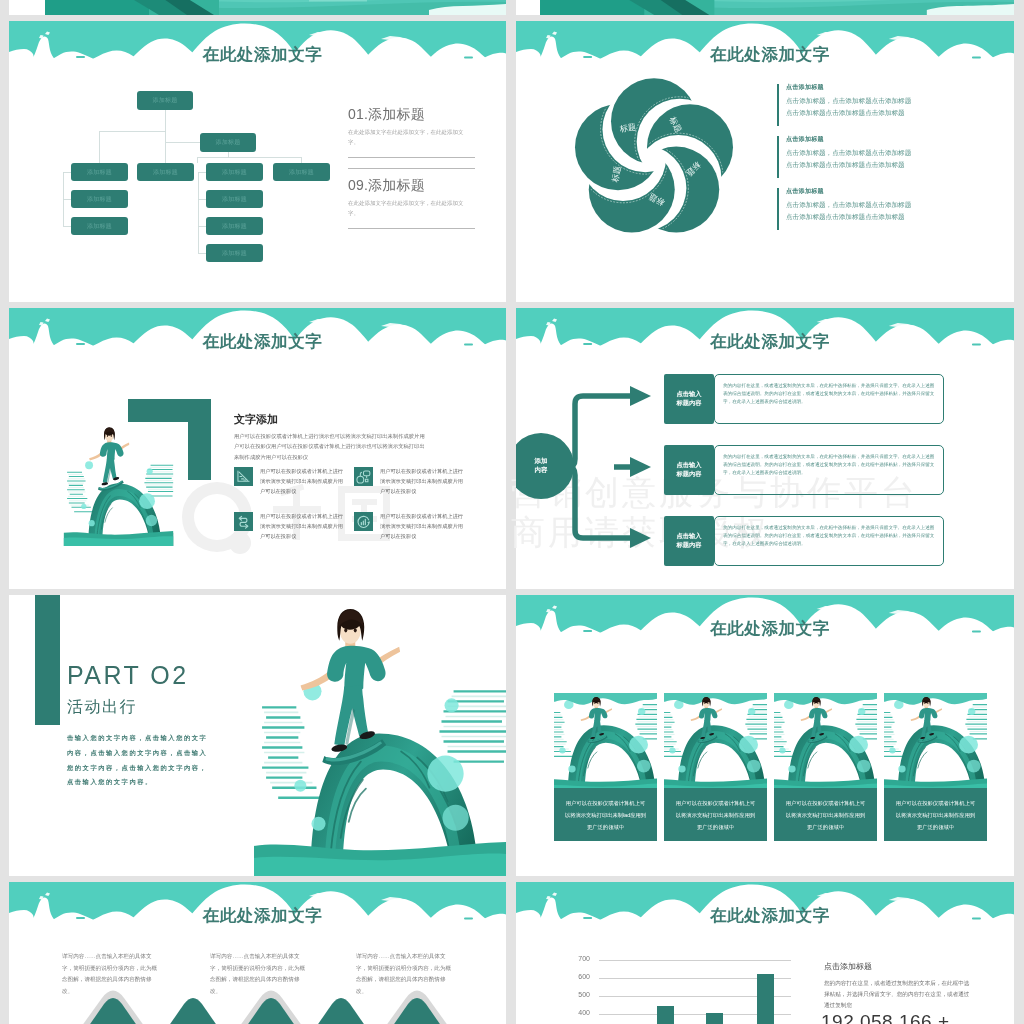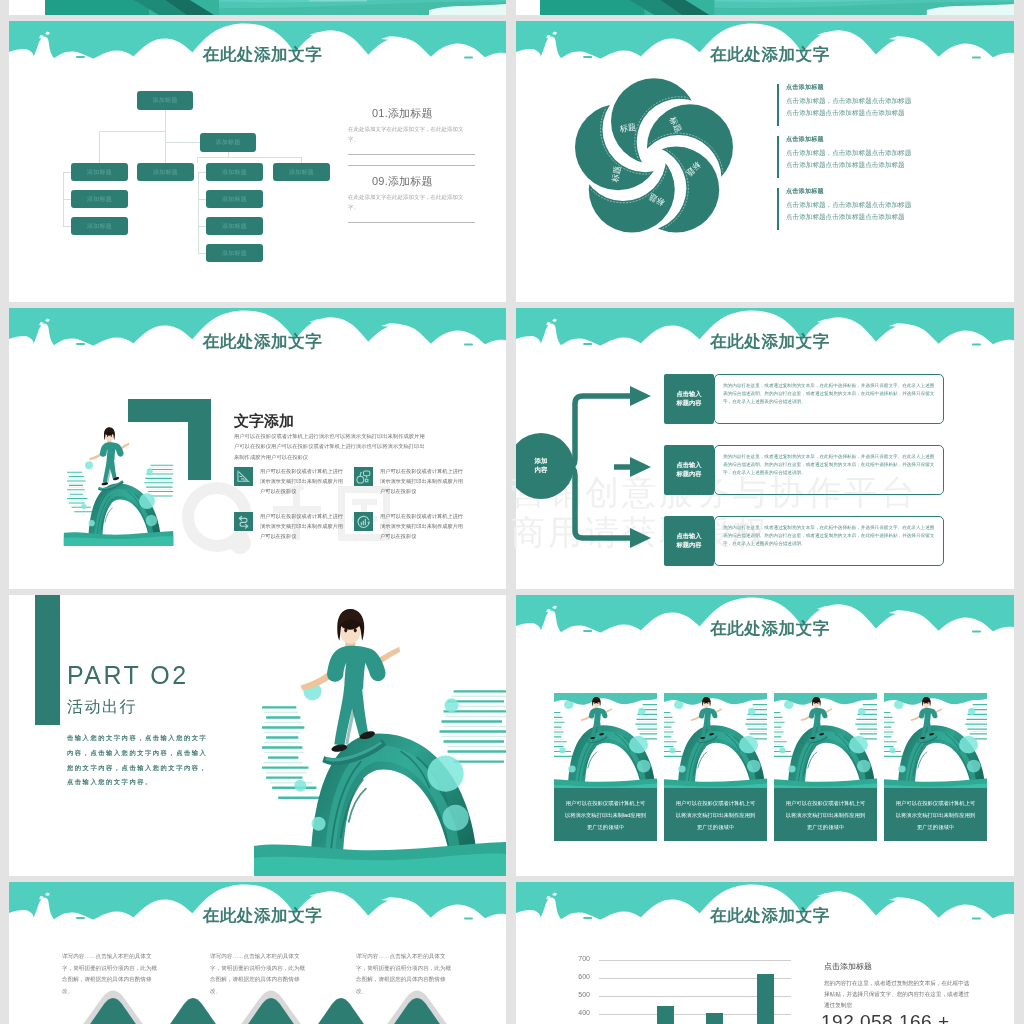--- a/index.html
+++ b/index.html
@@ -21,34 +21,34 @@
   .hdr svg{display:block;width:100%;height:100%;}
   .stitle{position:absolute;left:5px;top:23px;width:100%;text-align:center;
           font-size:16.6px;font-weight:bold;color:#3d7b73;letter-spacing:.5px;}
 
   
   .ocbox{position:absolute;background:#2e7d73;border-radius:3px;
          color:#5fa59c;font-size:6px;display:flex;align-items:center;
          justify-content:center;letter-spacing:.3px;}
   .rlist{position:absolute;}
   .rl-item{position:relative;}
-  .rl-h{font-size:11px;color:#6f6f6f;letter-spacing:.2px;margin-left:24px;}
+  .rl-h{font-size:14px;color:#6f6f6f;letter-spacing:.2px;}
   .rl-p{font-size:5.5px;color:#a2a2a2;line-height:1.8;margin-top:4px;width:120px;}
   .rl-sep{height:1px;background:#b9b9b9;margin:9.5px 0 8px 0;width:127px;}
 
   
   .sp-wrap{position:absolute;}
   .bullets{position:absolute;}
   .bl{position:relative;padding-left:9px;margin-bottom:5px;height:47px;}
   .bl:before{content:"";position:absolute;left:0;top:1px;width:2px;height:42px;background:#2e7d73;}
   .bl-h{font-size:6.1px;font-weight:bold;color:#3f7f76;letter-spacing:.2px;}
   .bl-p{font-size:6.6px;color:#5a948c;line-height:1.85;margin-top:3px;width:128px;}
 
   
-  .txa-h{font-size:15px;font-weight:bold;color:#2e2e2e;}
+  .txa-h{font-size:11px;font-weight:bold;color:#2e2e2e;}
   .txa-p{font-size:5.3px;color:#6d6d6d;line-height:1.95;}
   .ic-box{position:absolute;width:19px;height:19px;background:#2e7d73;}
   .ic-box svg{display:block;width:100%;height:100%;}
   .ic-t{position:absolute;font-size:5.2px;color:#636363;line-height:1.95;width:84px;}
 
   
   .p4-circle{position:absolute;border-radius:50%;background:#2e7d73;color:#fff;
     display:flex;align-items:center;justify-content:center;text-align:center;
     font-size:6.5px;line-height:1.35;font-weight:bold;}
   .p4-tag{position:absolute;background:#2e7d73;color:#fff;display:flex;

